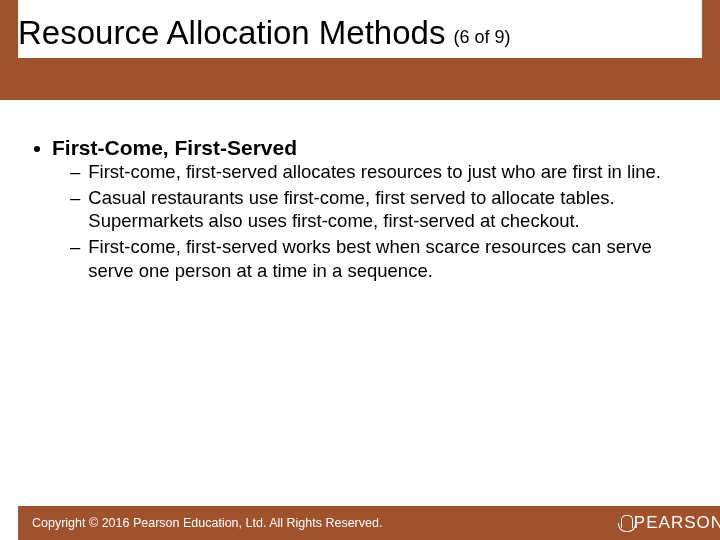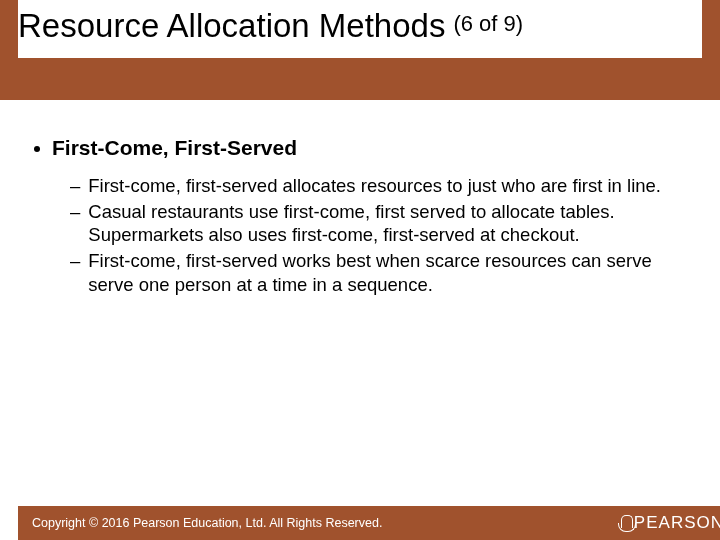--- a/index.html
+++ b/index.html
@@ -12,45 +12,44 @@
     position: relative;
   }
   .title-inner {
     position: absolute;
     left: 18px;
     top: 0;
     width: 684px;
     height: 58px;
     background: #fff;
     display: flex;
-    align-items: center;
+    align-items: flex-end;
     padding-bottom: 6px;
   }
   .title-text {
     font-size: 33px;
     color: #000;
     font-weight: 400;
     white-space: nowrap;
   }
   .title-counter {
-    font-size: 22px;
+    font-size: 18px;
     color: #000;
     margin-left: 8px;
     padding-bottom: 4px;
   }
   .body {
     padding: 36px 34px 0 34px;
   }
   .bullet-main {
     display: flex;
     align-items: flex-start;
     font-size: 21px;
     font-weight: 700;
     color: #000;
-    margin-bottom: 14px;
   }
   .bullet-main .dot {
     width: 6px; height: 6px; background: #000; border-radius: 50%;
     margin-top: 10px; margin-right: 12px; flex-shrink: 0;
   }
   .sub-list { padding-left: 36px; }
   .sub-item {
     display: flex;
     align-items: flex-start;
     font-size: 18.5px;

